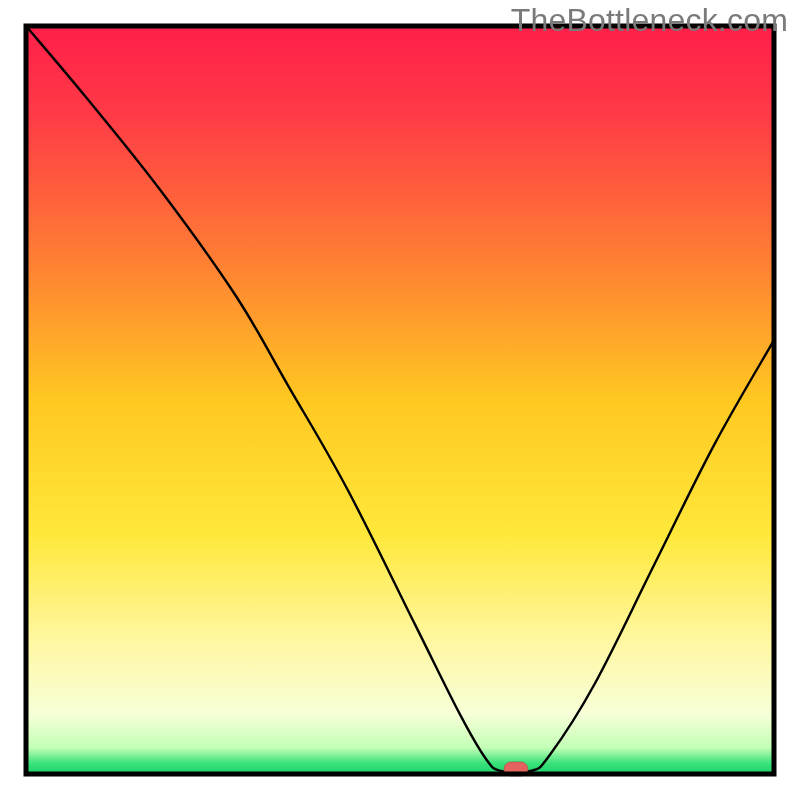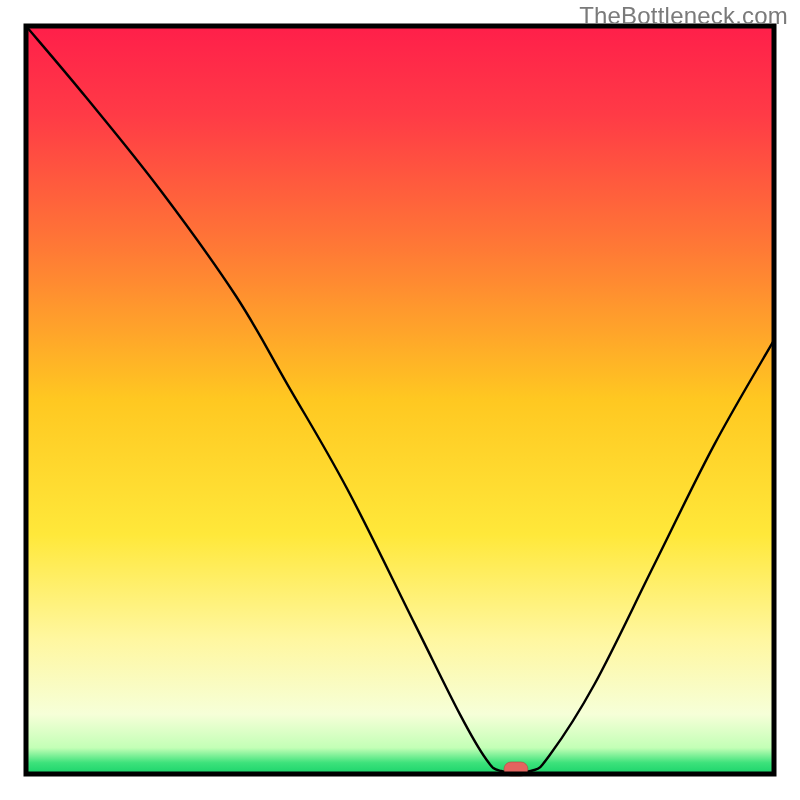--- a/index.html
+++ b/index.html
@@ -12,21 +12,21 @@
   }
   .container {
     position: relative;
     width: 800px;
     height: 800px;
   }
   .watermark {
     position: absolute;
     top: 2px;
     right: 12px;
-    font-size: 24px;
+    font-size: 32px;
     color: #7a7a7a;
     font-weight: 500;
     letter-spacing: 0.2px;
     z-index: 5;
   }
   svg {
     display: block;
   }
 </style>
 </head>

